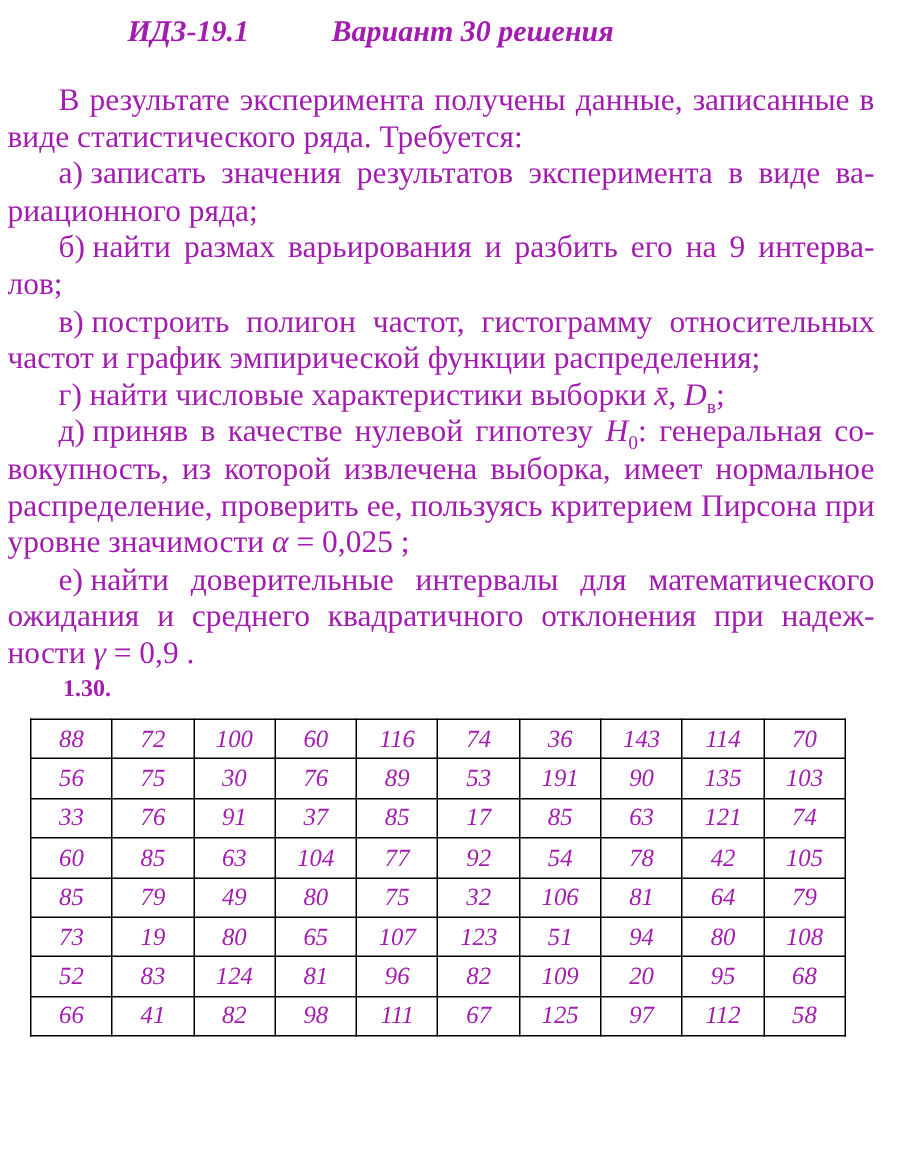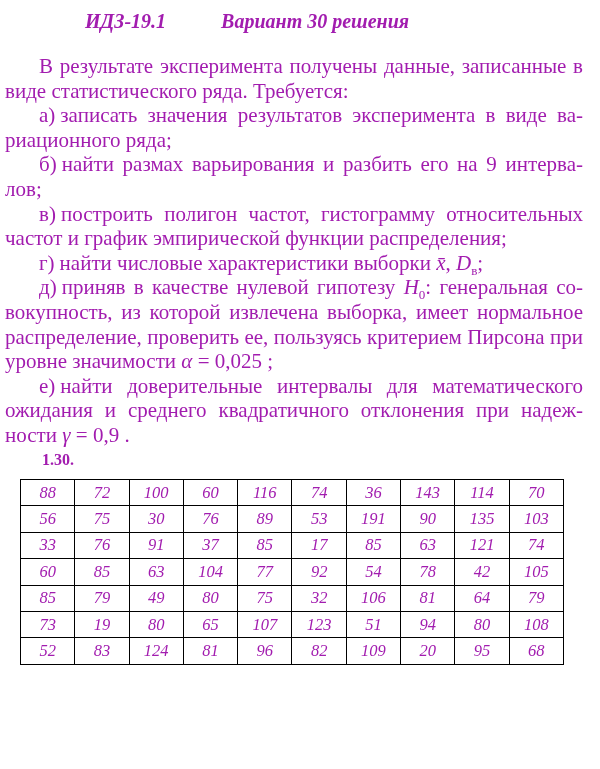--- a/index.html
+++ b/index.html
@@ -185,16 +185,28 @@
           <td>83</td>
           <td>124</td>
           <td>81</td>
           <td>96</td>
           <td>82</td>
           <td>109</td>
           <td>20</td>
           <td>95</td>
           <td>68</td>
         </tr>
+        <tr>
+          <td>66</td>
+          <td>41</td>
+          <td>82</td>
+          <td>98</td>
+          <td>111</td>
+          <td>67</td>
+          <td>125</td>
+          <td>97</td>
+          <td>112</td>
+          <td>58</td>
+        </tr>
       </tbody>
   </table>
 
 </div>
 
 </body></html>

